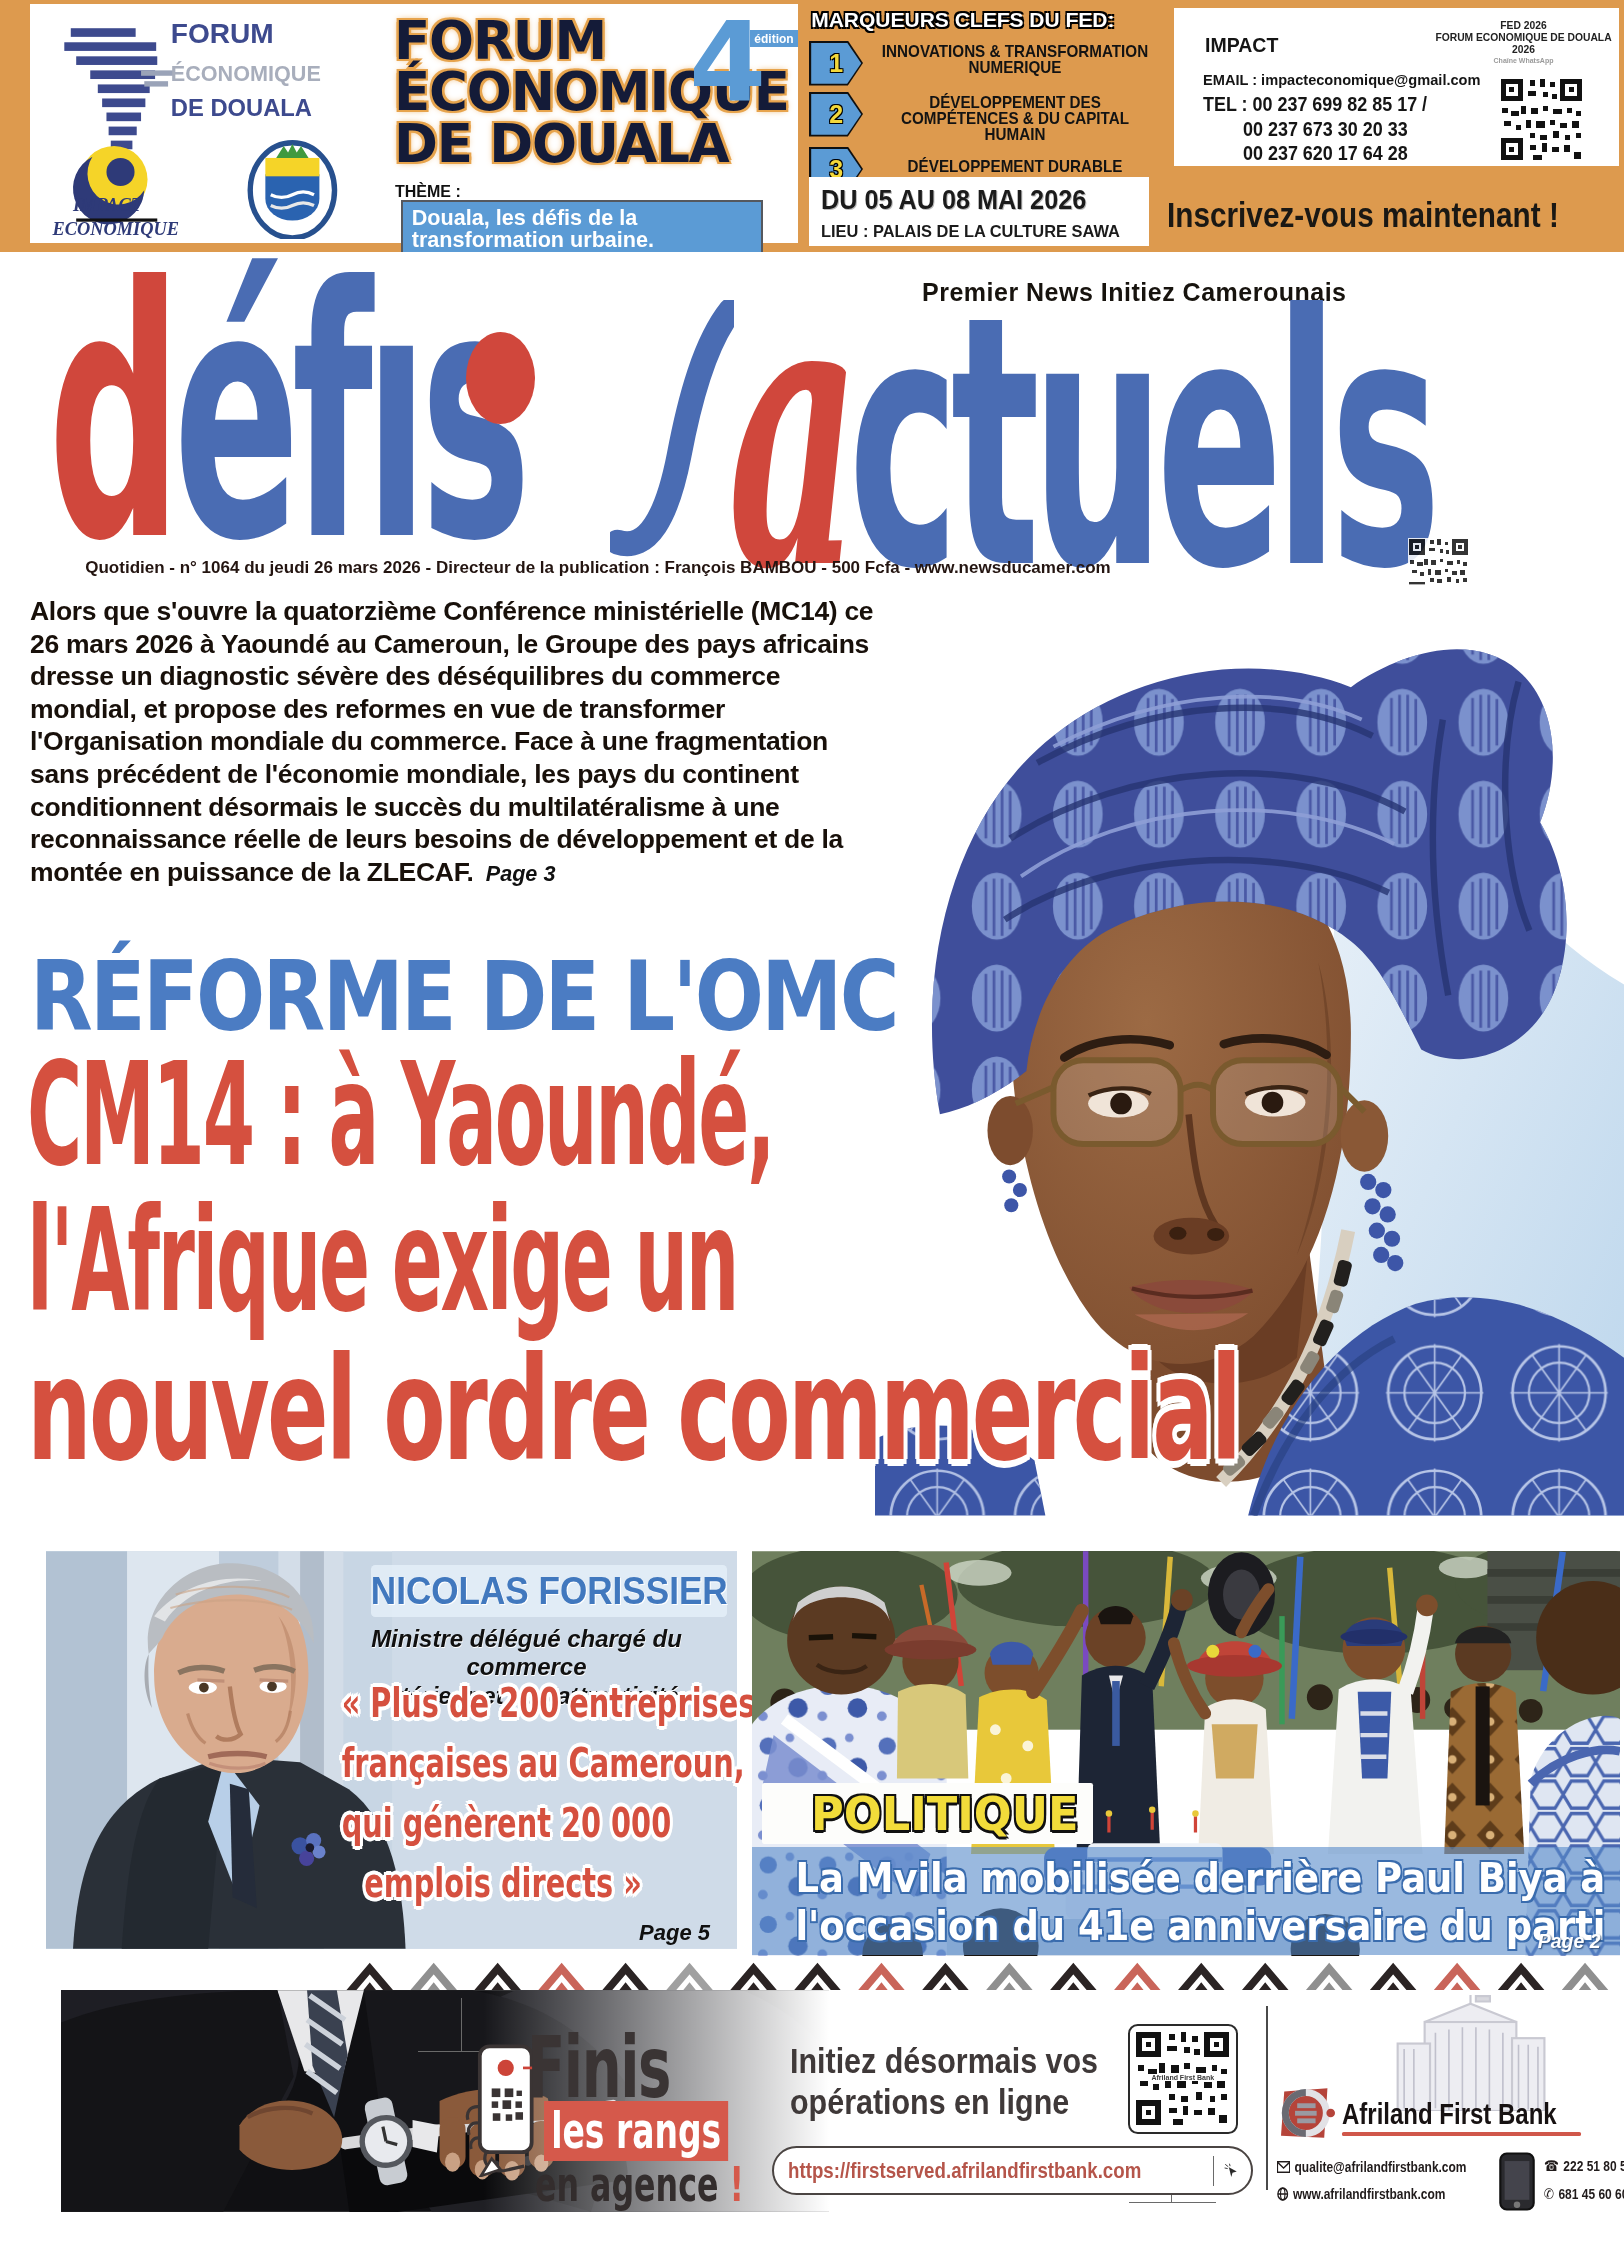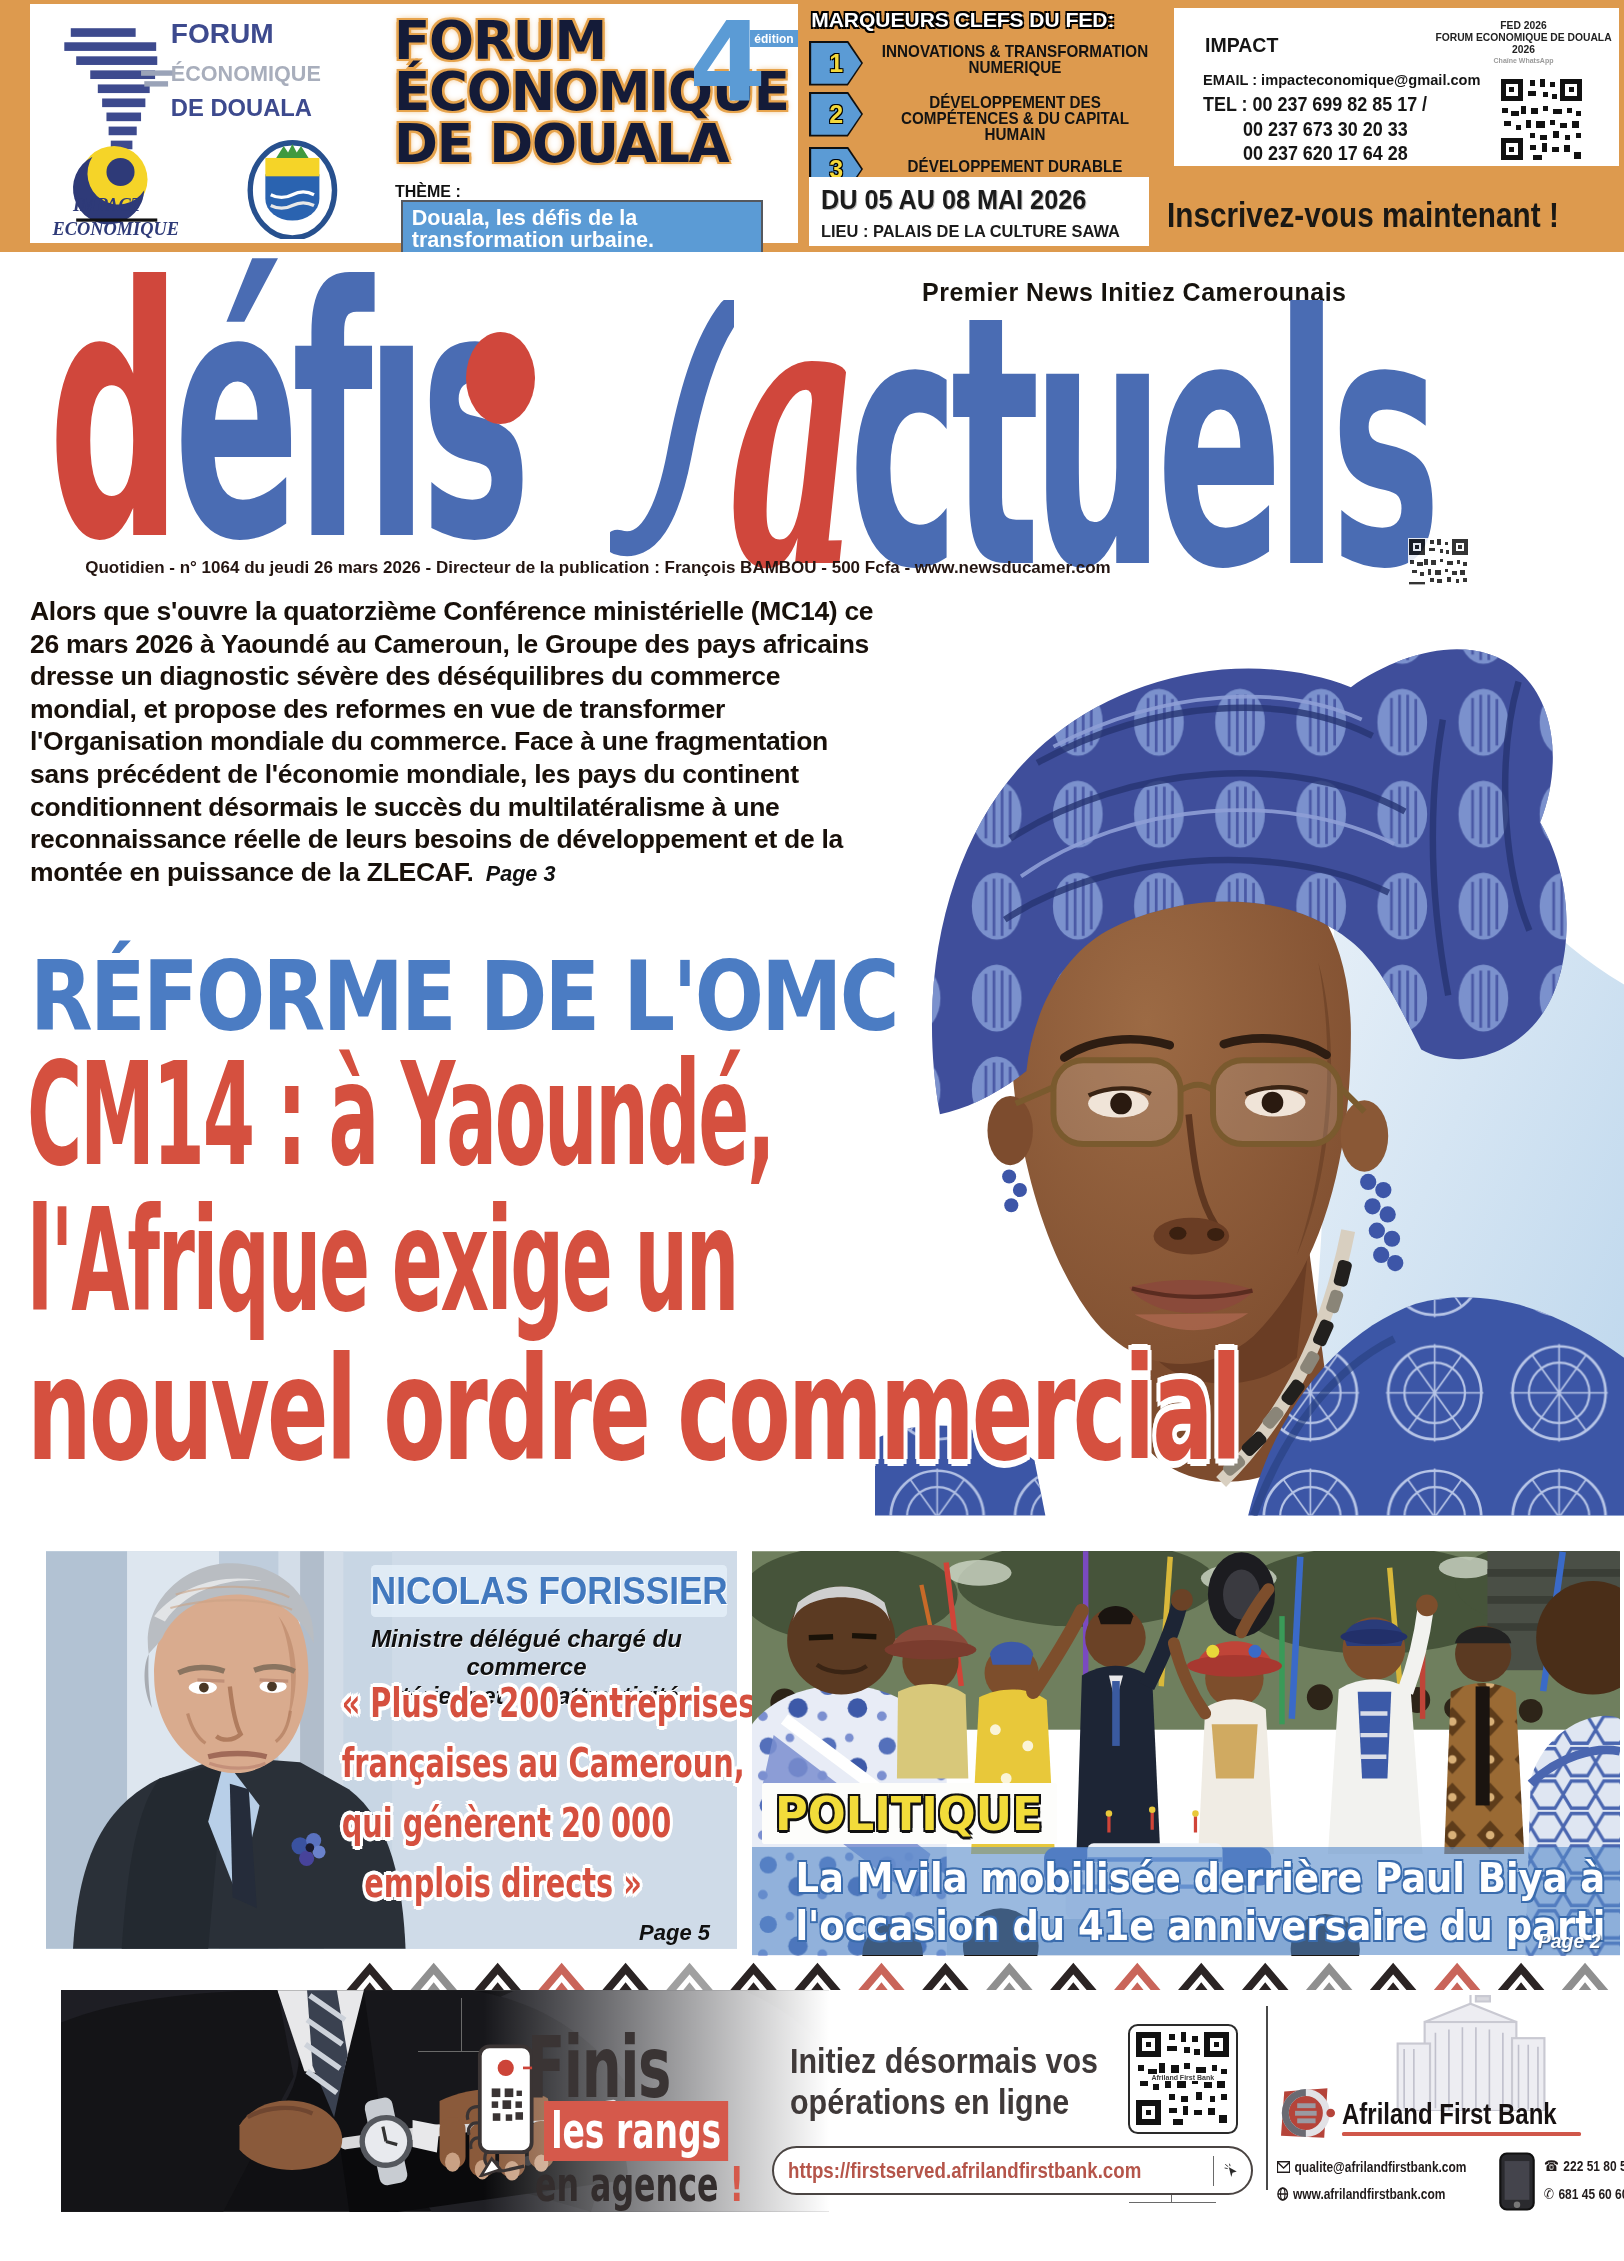--- a/index.html
+++ b/index.html
@@ -626,21 +626,21 @@
           <circle cx="820" cy="485" r="6" fill="#e8c83a"></circle>
       </g>
       <rect x="360" y="680" width="720" height="68" fill="#c8d4e4"></rect>
 
       <g fill="#1a1410">
         <circle cx="460" cy="730" r="70"></circle>
           <circle cx="1060" cy="735" r="64"></circle>
           <circle cx="260" cy="745" r="56"></circle>
       </g>
     </svg>
-    <div class="abs p-label-box" style="left:9.7px;top:232px;width:295px;height:61px;">
+    <div class="abs p-label-box" style="left:9.7px;top:232px;width:295px;height:61px;padding-left:36px;">
       <span class="p-label">POLITIQUE</span>
     </div>
     <div class="abs p-band" style="left:0;top:296px;width:868px;height:108px;"></div>
     <div class="abs p-hl" style="left:0;top:303px;width:868px;">
       <div>La Mvila mobilisée derrière Paul Biya à</div>
       <div>l'occasion du 41e anniversaire du parti</div>
     </div>
     <div class="abs p-page" style="right:19.5px;top:379px;">Page 2</div>
   </div>
 

